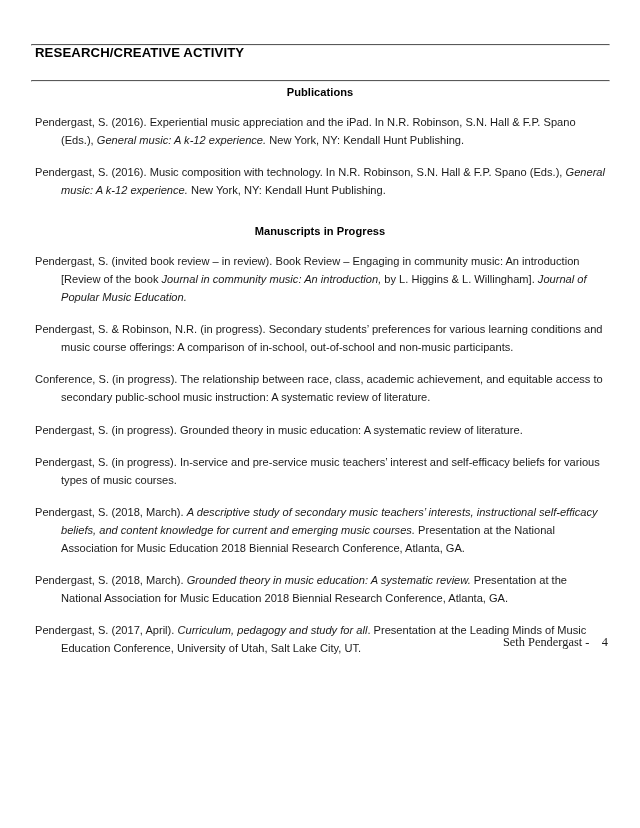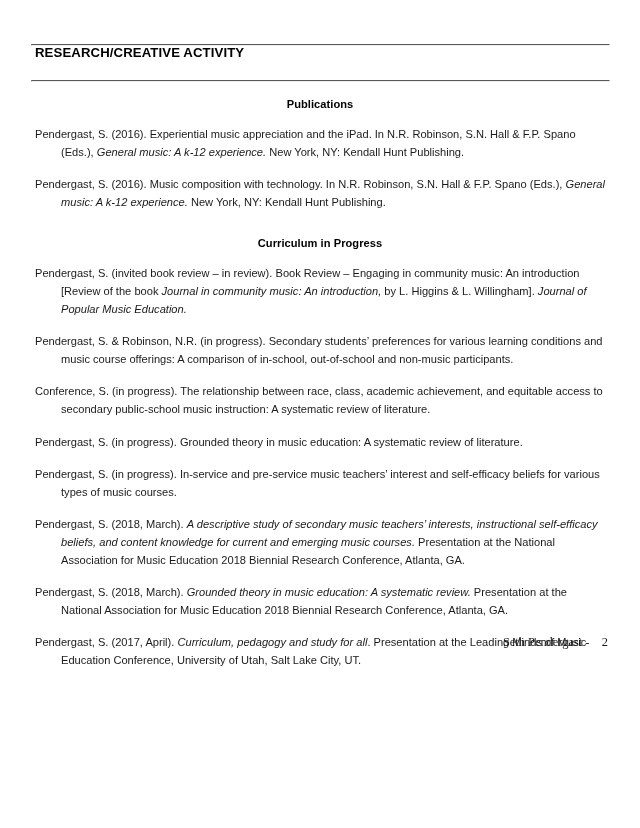--- a/index.html
+++ b/index.html
@@ -39,21 +39,20 @@
     font-weight: bold;
     letter-spacing: 0.1px;
     color: #000000;
   }
 
   .content {
     position: absolute;
     left: 35px;
     top: 86px;
     width: 570px;
-    margin-top: 12px;
   }
 
   .subhead {
     text-align: center;
     font-size: 11.1px;
     font-weight: bold;
     color: #000000;
     margin: 0 0 16px 0;
     letter-spacing: 0.05px;
   }
@@ -91,26 +90,26 @@
   <hr class="rule rule-top">
 
   <div class="section-title">RESEARCH/CREATIVE ACTIVITY</div>
 
   <hr class="rule rule-bottom">
 
   <div class="content" id="content-root">
       <div class="subhead">Publications</div>
       <p class="entry"><span>Pendergast, S. (2016). Experiential music appreciation and the iPad. In N.R. Robinson, S.N. Hall &amp; F.P. Spano (Eds.), </span><i>General music: A k-12 experience.</i><span> New York, NY: Kendall Hunt Publishing.</span></p>
       <p class="entry"><span>Pendergast, S. (2016). Music composition with technology. In N.R. Robinson, S.N. Hall &amp; F.P. Spano (Eds.), </span><i>General music: A k-12 experience.</i><span> New York, NY: Kendall Hunt Publishing.</span></p>
-      <div class="subhead spaced-before">Curriculum in Progress</div>
+      <div class="subhead spaced-before">Manuscripts in Progress</div>
       <p class="entry"><span>Pendergast, S. (invited book review – in review). Book Review – Engaging in community music: An introduction [Review of the book </span><i>Journal in community music: An introduction,</i><span> by L. Higgins &amp; L. Willingham]. </span><i>Journal of Popular Music Education.</i></p>
       <p class="entry"><span>Pendergast, S. &amp; Robinson, N.R. (in progress). Secondary students’ preferences for various learning conditions and music course offerings: A comparison of in-school, out-of-school and non-music participants.</span></p>
       <p class="entry"><span>Conference, S. (in progress). The relationship between race, class, academic achievement, and equitable access to secondary public-school music instruction: A systematic review of literature.</span></p>
       <p class="entry"><span>Pendergast, S. (in progress). Grounded theory in music education: A systematic review of literature.</span></p>
       <p class="entry"><span>Pendergast, S. (in progress). In-service and pre-service music teachers’ interest and self-efficacy beliefs for various types of music courses.</span></p>
       <p class="entry"><span>Pendergast, S. (2018, March). </span><i>A descriptive study of secondary music teachers’ interests, instructional self-efficacy beliefs, and content knowledge for current and emerging music courses.</i><span> Presentation at the National Association for Music Education 2018 Biennial Research Conference, Atlanta, GA.</span></p>
       <p class="entry"><span>Pendergast, S. (2018, March). </span><i>Grounded theory in music education: A systematic review.</i><span> Presentation at the National Association for Music Education 2018 Biennial Research Conference, Atlanta, GA.</span></p>
       <p class="entry"><span>Pendergast, S. (2017, April). </span><i>Curriculum, pedagogy and study for all</i><span>. Presentation at the Leading Minds of Music Education Conference, University of Utah, Salt Lake City, UT.</span></p>
     </div>
 
-  <div class="footer">Seth Pendergast -    2</div>
+  <div class="footer">Seth Pendergast -    4</div>
 
 </div>
 
 </body></html>

